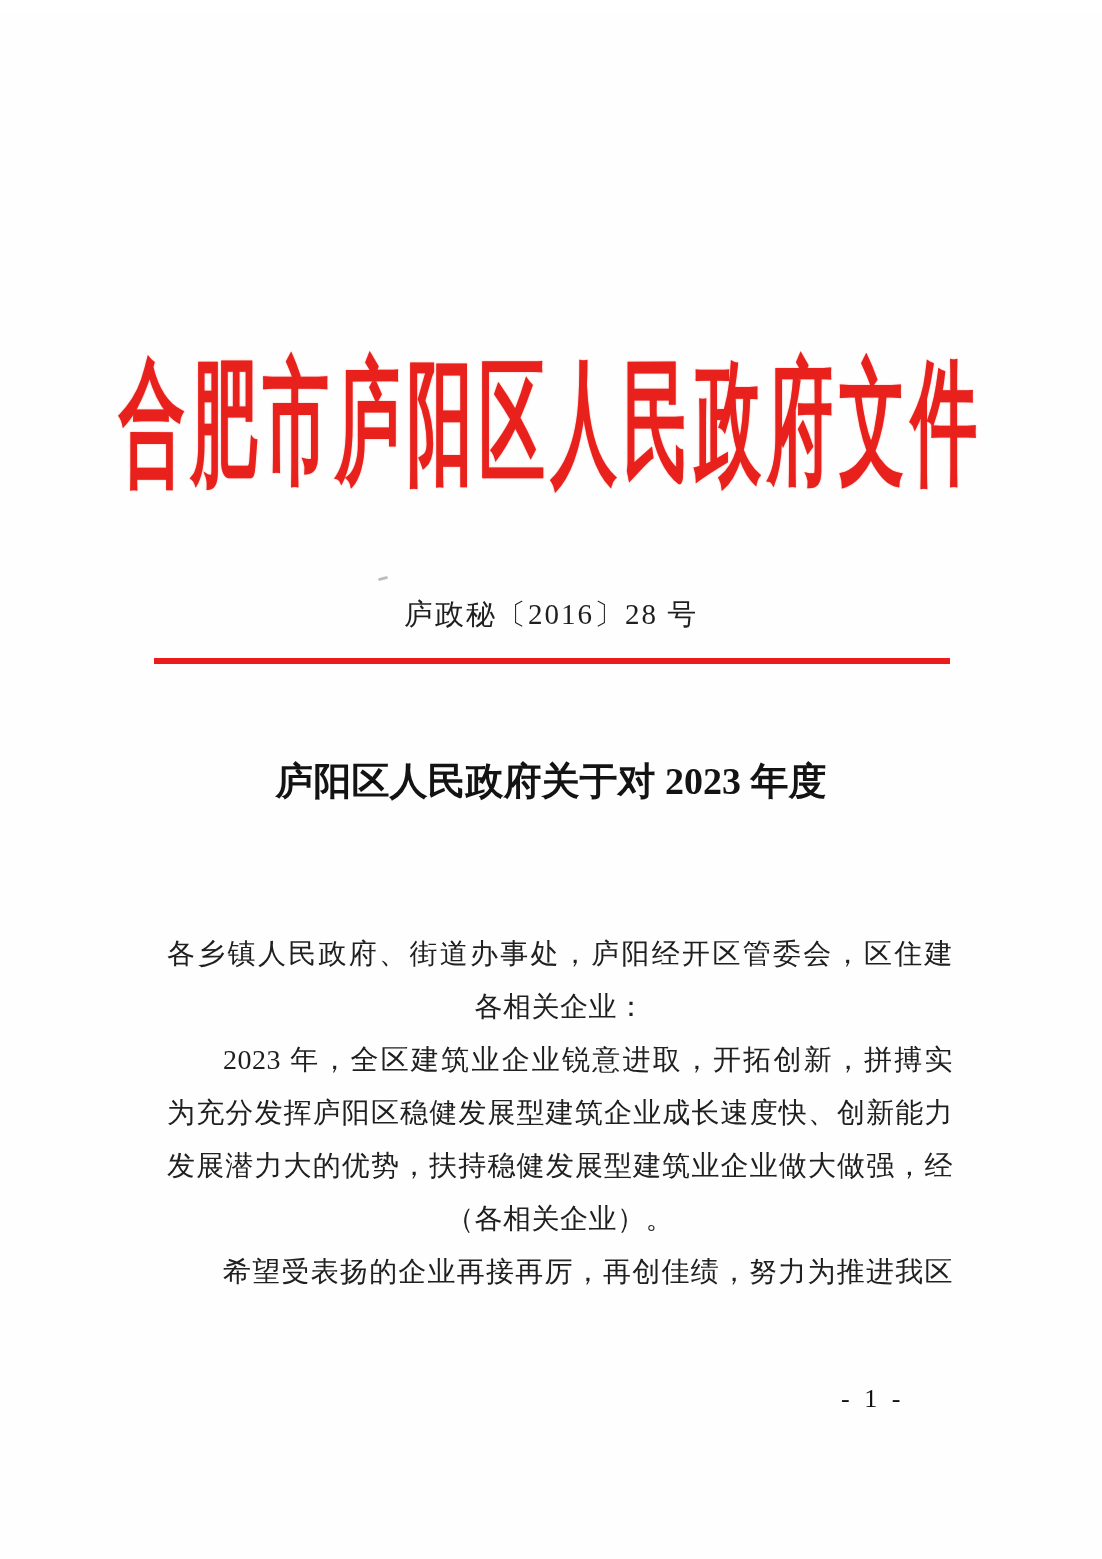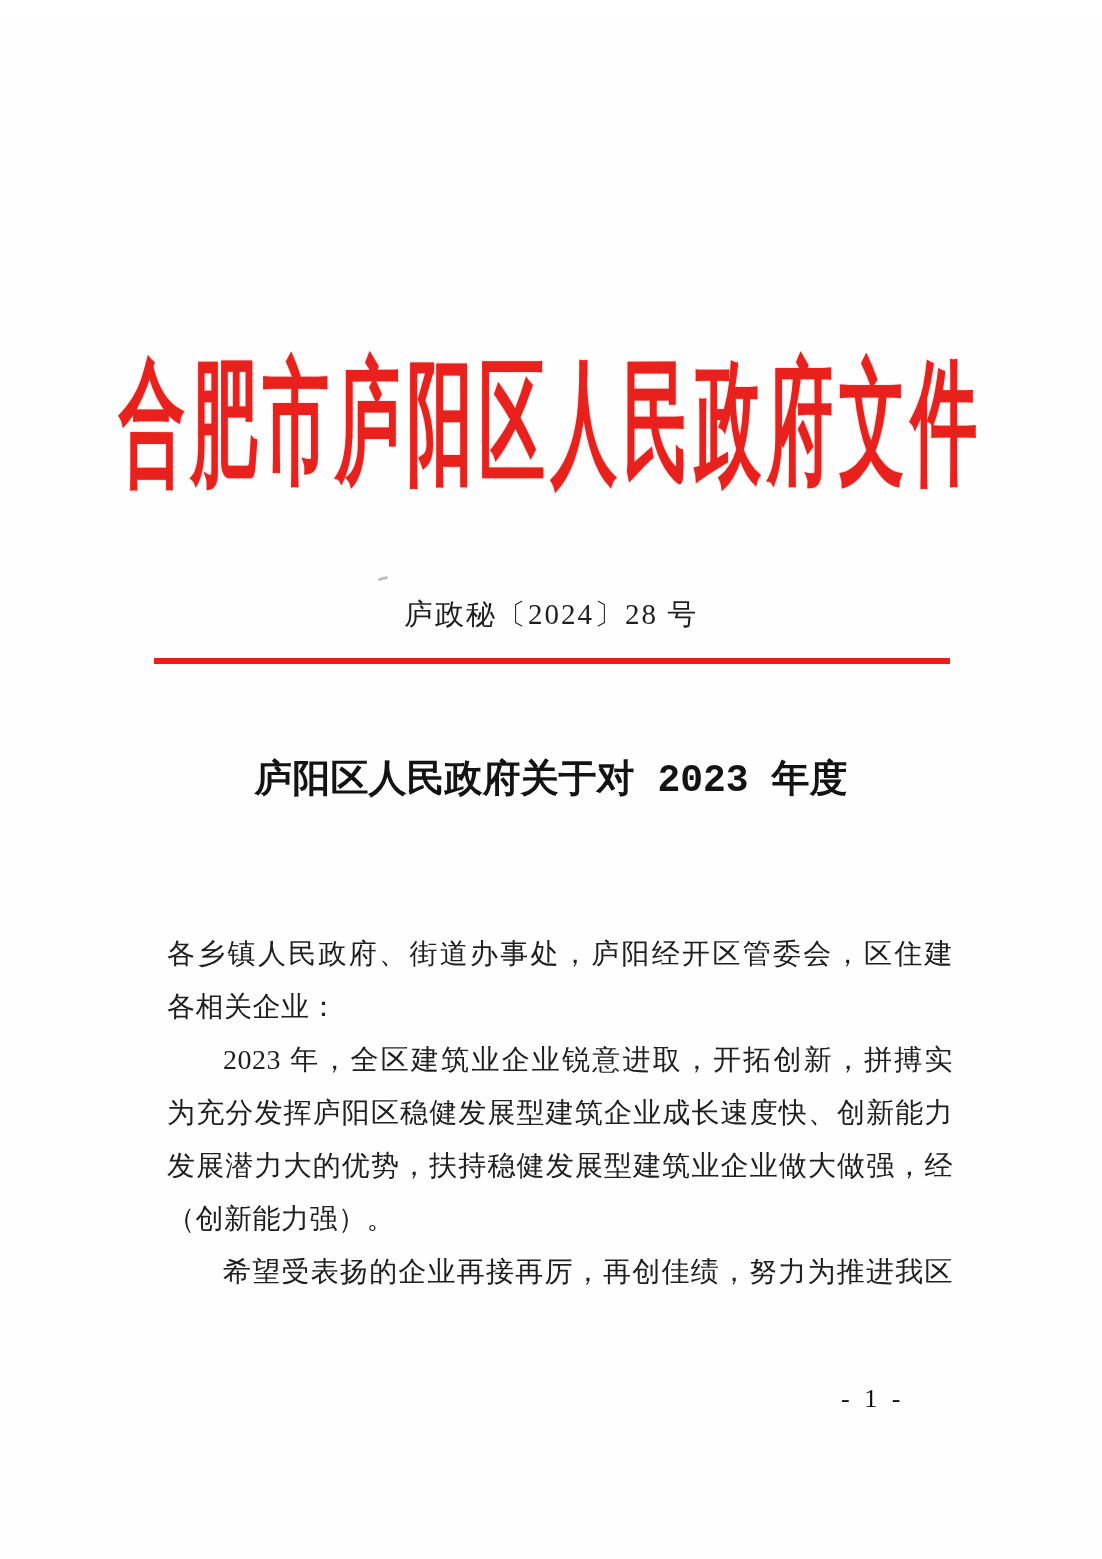--- a/index.html
+++ b/index.html
@@ -73,39 +73,38 @@
   .doc-title {
     position: absolute;
     top: 741px;
     left: 0;
     width: 100%;
     text-align: center;
     font-weight: 700;
     font-size: 38px;
     line-height: 52px;
     color: #131313;
-    font-family: Liberation Mono, monospace;
   }
   .title-line { white-space: nowrap; }
 
   .body-block {
     position: absolute;
     top: 913px;
     left: 167px;
     width: 786px;
     font-size: 28px;
     line-height: 53px;
     color: #202020;
     letter-spacing: 0.5px;
   }
   .line {
     height: 53px;
     overflow: hidden;
     white-space: nowrap;
-    text-align: left;
+    text-align: center;
   }
   .just {
     white-space: normal;
     text-align: justify;
     text-align-last: justify;
   }
   .indent { text-indent: 56px; }
 
   .page-number {
     position: absolute;
@@ -121,33 +120,33 @@
 <body>
 
 <div class="page">
 
   <div class="header-wrap">
     <span class="header-text">合肥市庐阳区人民政府文件</span>
   </div>
 
   <div class="speck"></div>
 
-  <div class="doc-number">庐政秘〔2024〕28 号</div>
+  <div class="doc-number">庐政秘〔2016〕28 号</div>
 
   <div class="red-rule"></div>
 
   <div class="doc-title">
     <div class="title-line">庐阳区人民政府关于对 2023 年度</div>
   </div>
 
   <div class="body-block">
     <div class="line just">各乡镇人民政府、街道办事处，庐阳经开区管委会，区住建局，</div>
     <div class="line">各相关企业：</div>
     <div class="line just indent">2023 年，全区建筑业企业锐意进取，开拓创新，拼搏实干。</div>
     <div class="line just">为充分发挥庐阳区稳健发展型建筑企业成长速度快、创新能力强、</div>
     <div class="line just">发展潜力大的优势，扶持稳健发展型建筑业企业做大做强，经研</div>
-    <div class="line">（创新能力强）。</div>
+    <div class="line">（各相关企业）。</div>
     <div class="line just indent">希望受表扬的企业再接再厉，再创佳绩，努力为推进我区建</div>
   </div>
 
   <div class="page-number">- 1 -</div>
 
 </div>
 
 </body></html>

